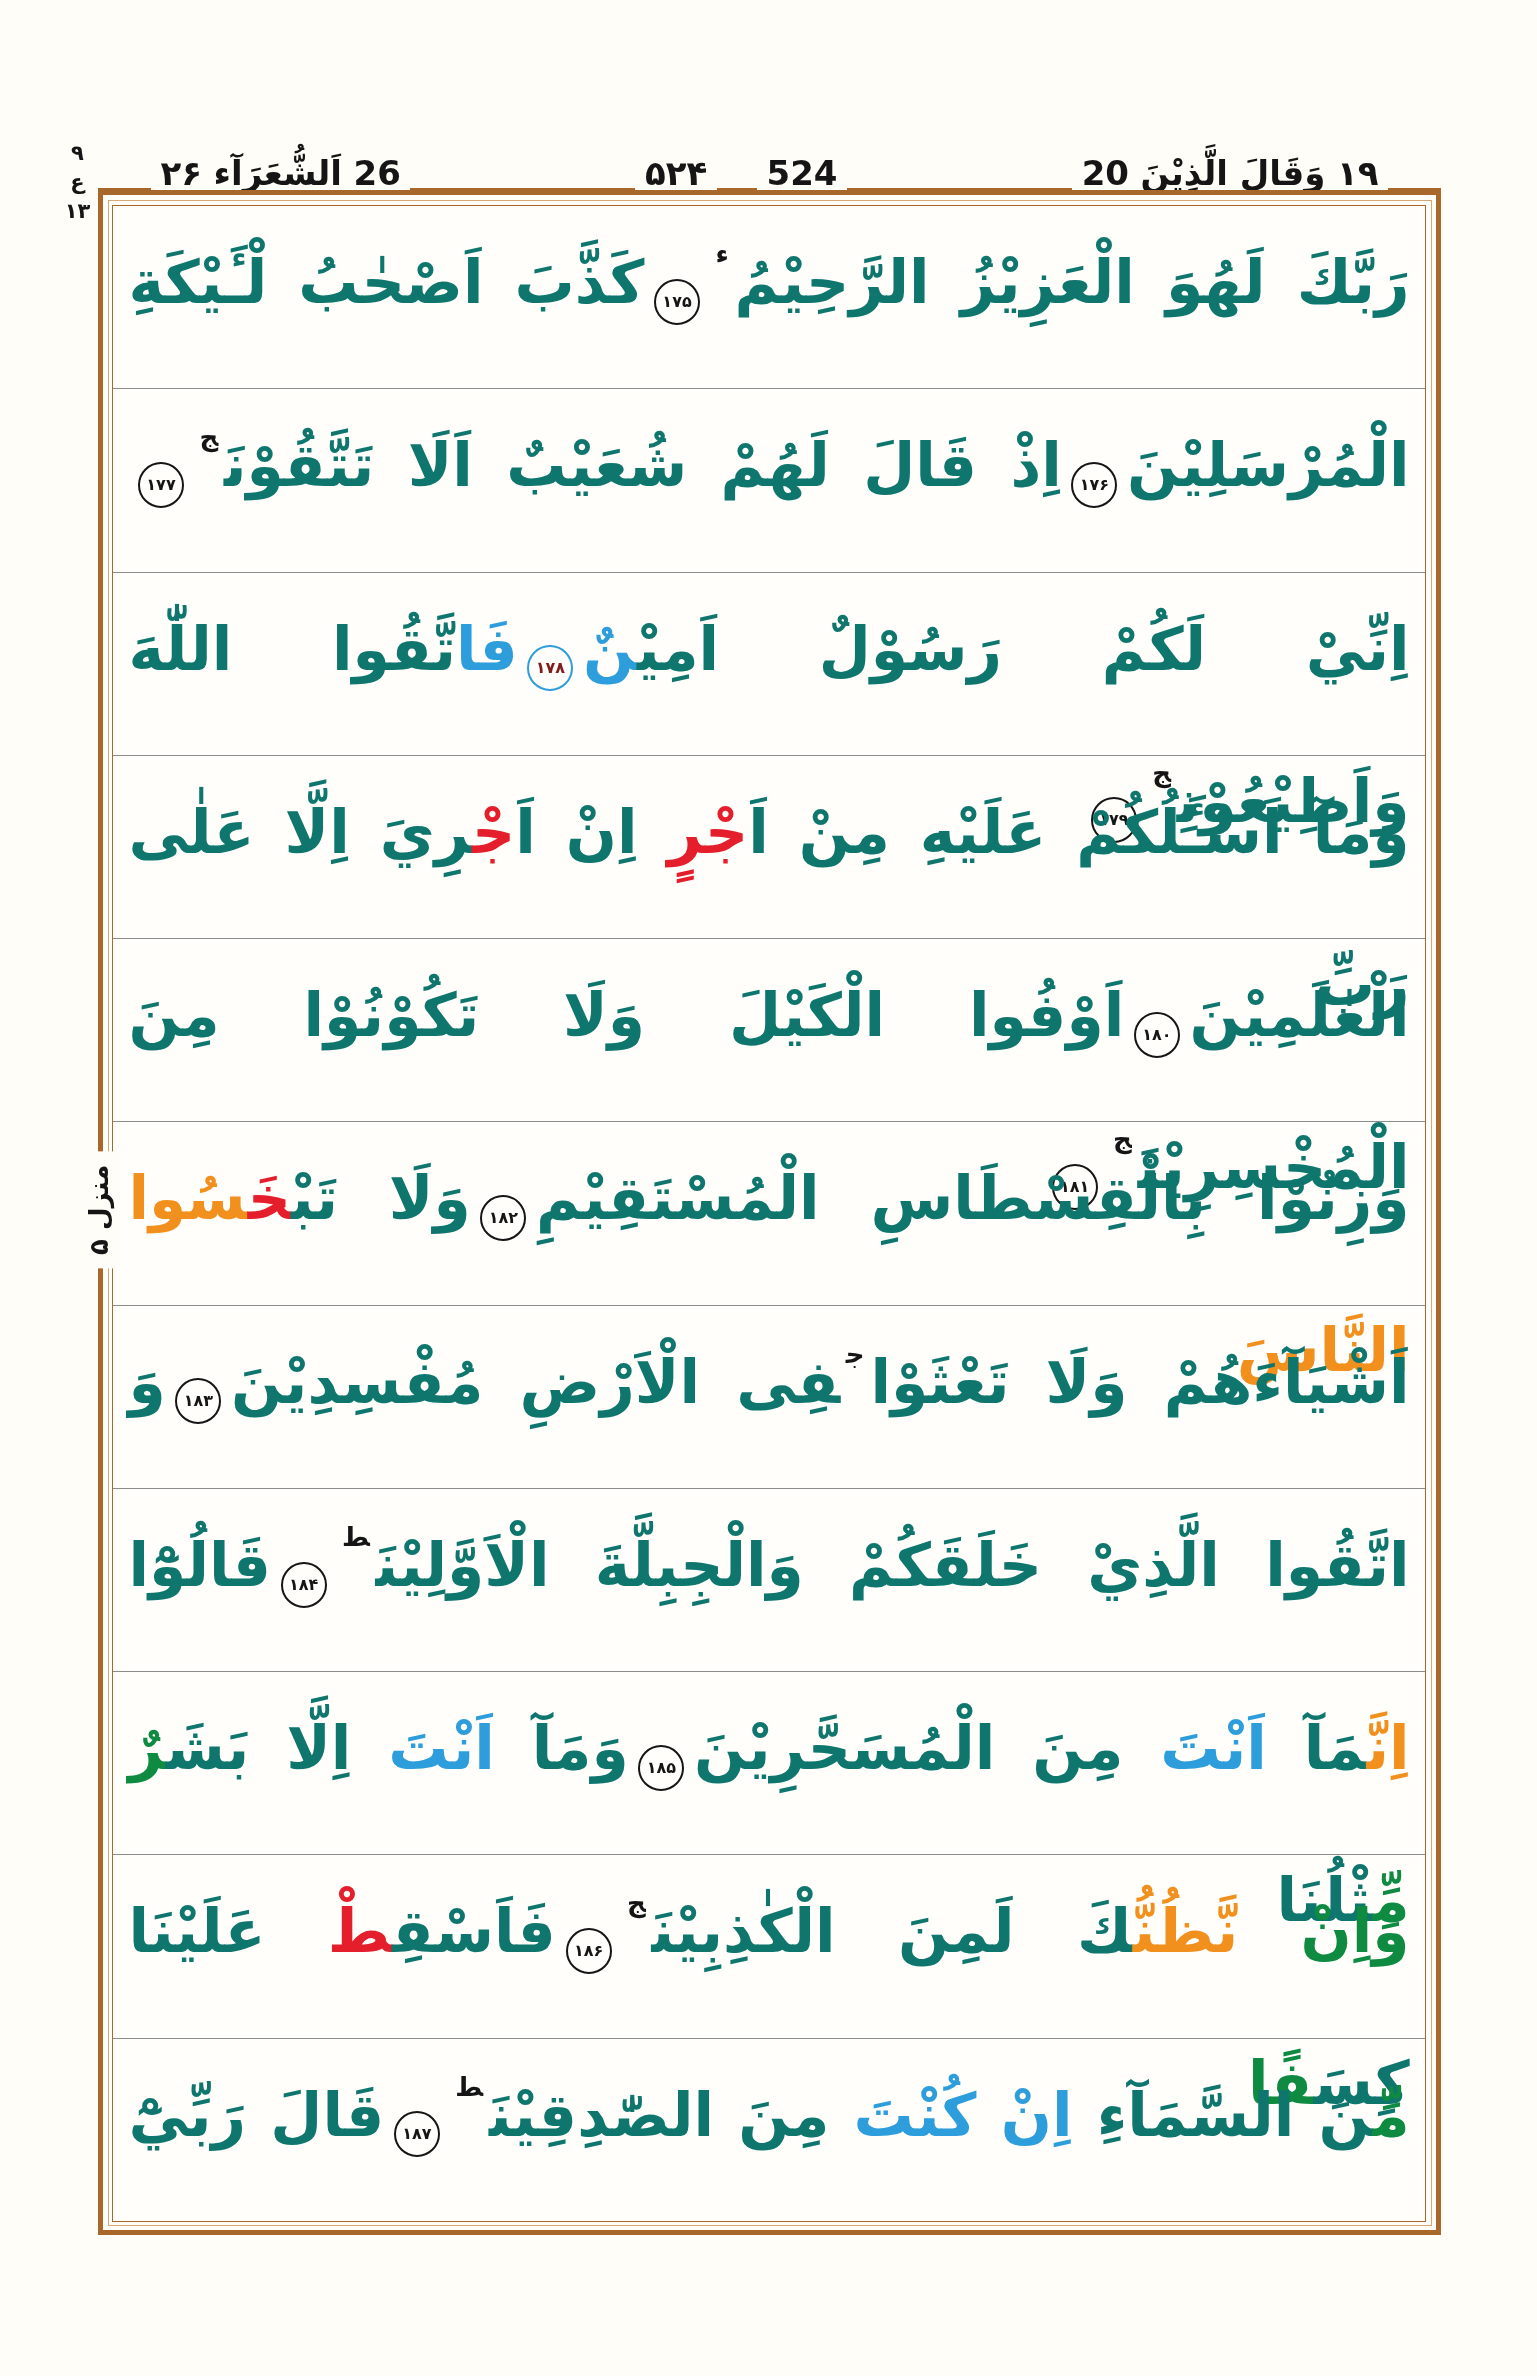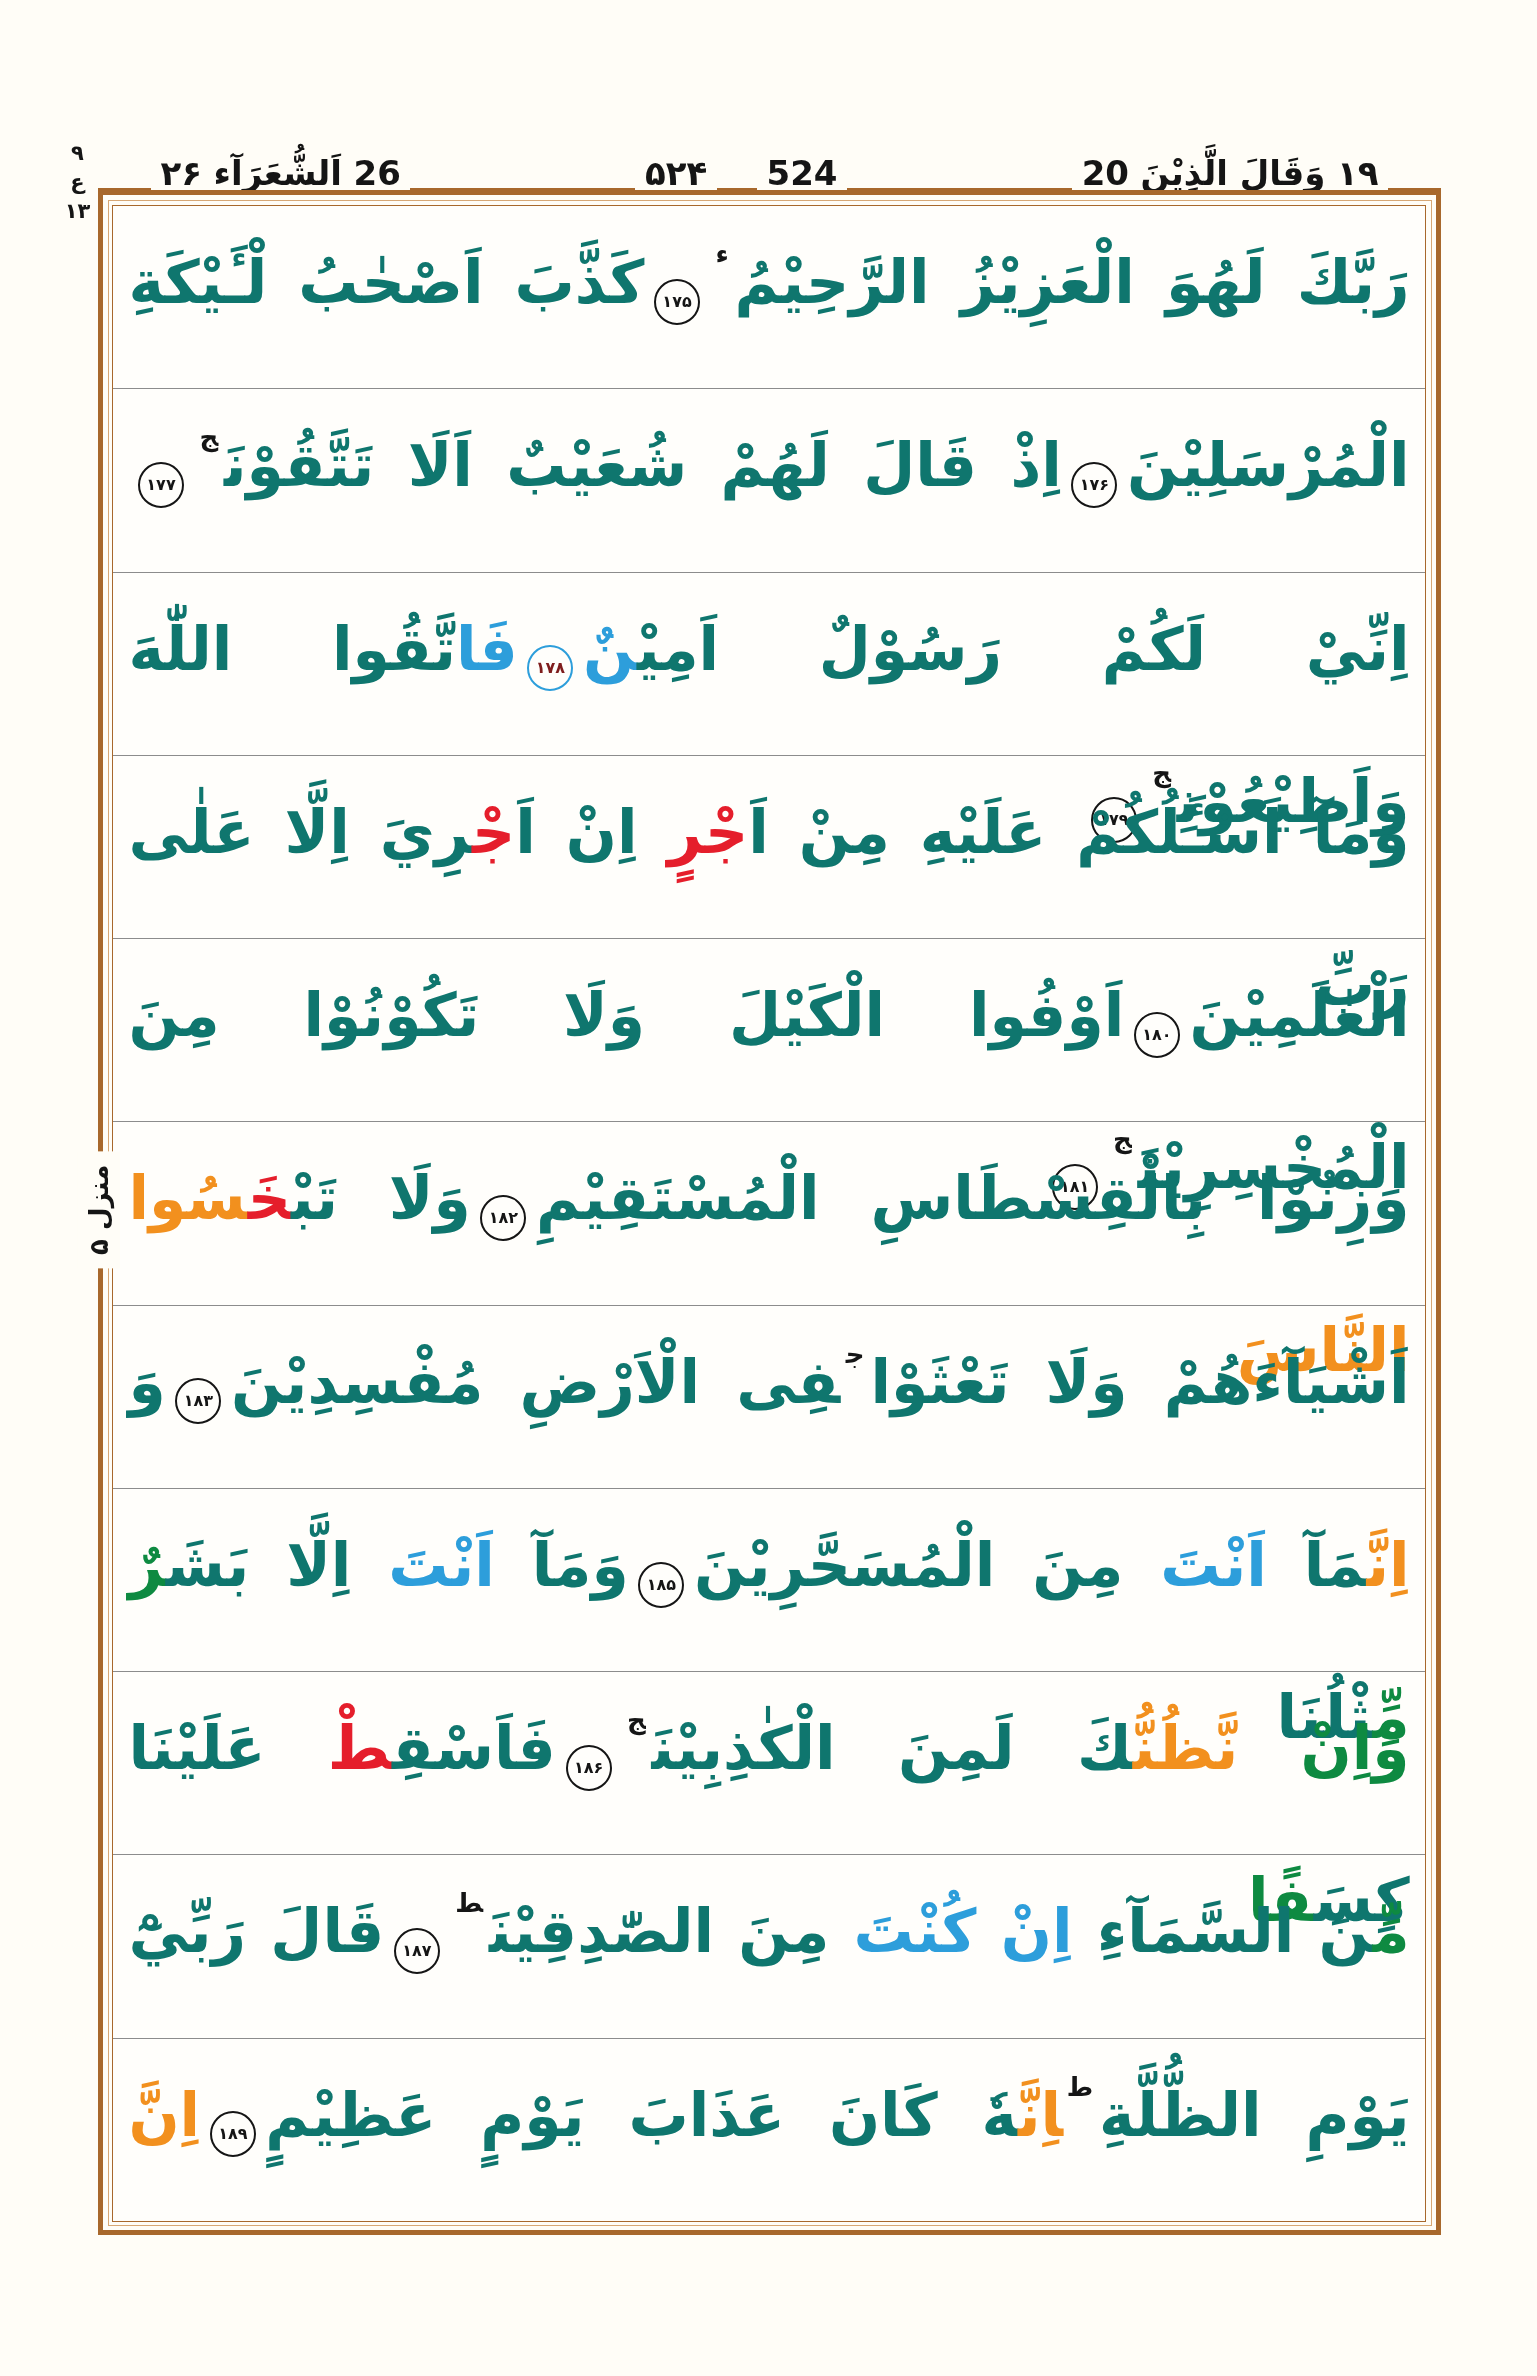--- a/index.html
+++ b/index.html
@@ -117,22 +117,22 @@
   <div class="frame-mid"></div>
 
   <div class="frame-inner">
       <div class="row"><span class="seg c-ink">رَبَّكَ لَهُوَ الْعَزِيْزُ الرَّحِيْمُ</span><span class="waqf">ء</span><span class="ayah">۱۷۵</span><span class="seg c-ink">كَذَّبَ اَصْحٰبُ لْـَٔيْكَةِ</span></div>
       <div class="row"><span class="seg c-ink">الْمُرْسَلِيْنَ</span><span class="ayah">۱۷۶</span><span class="seg c-ink">اِذْ قَالَ لَهُمْ شُعَيْبٌ اَلَا تَتَّقُوْنَ</span><span class="waqf">ج</span><span class="ayah">۱۷۷</span></div>
       <div class="row"><span class="seg c-ink">اِنِّيْ لَكُمْ رَسُوْلٌ اَمِيْ</span><span class="seg c-blue">نٌ</span><span class="ayah blue">۱۷۸</span><span class="seg c-blue">فَا</span><span class="seg c-ink">تَّقُوا اللّٰهَ وَاَطِيْعُوْنِ</span><span class="waqf">ج</span><span class="ayah">۱۷۹</span></div>
       <div class="row"><span class="seg c-ink">وَمَآ اَسْـَٔلُكُمْ عَلَيْهِ مِنْ اَ</span><span class="seg c-red">جْرٍ</span><span class="seg c-ink"> اِنْ اَ</span><span class="seg c-red">جْ</span><span class="seg c-ink">رِيَ اِلَّا عَلٰى رَبِّ</span></div>
       <div class="row"><span class="seg c-ink">الْعٰلَمِيْنَ</span><span class="ayah">۱۸۰</span><span class="seg c-ink">اَوْفُوا الْكَيْلَ وَلَا تَكُوْنُوْا مِنَ الْمُخْسِرِيْنَ</span><span class="waqf">ج</span><span class="ayah">۱۸۱</span></div>
       <div class="row"><span class="seg c-ink">وَزِنُوْا بِالْقِسْطَاسِ الْمُسْتَقِيْمِ</span><span class="ayah">۱۸۲</span><span class="seg c-ink">وَلَا تَبْ</span><span class="seg c-red">خَ</span><span class="seg c-orange">سُوا النَّاسَ</span></div>
       <div class="row"><span class="seg c-ink">اَشْيَآءَهُمْ وَلَا تَعْثَوْا</span><span class="waqf">ج</span><span class="seg c-ink">فِى الْاَرْضِ مُفْسِدِيْنَ</span><span class="ayah">۱۸۳</span><span class="seg c-ink">وَ</span></div>
+      <div class="row"><span class="seg c-ink">اتَّقُوا الَّذِيْ خَلَقَكُمْ وَالْجِبِلَّةَ الْاَوَّلِيْنَ</span><span class="waqf">ط</span><span class="ayah">۱۸۴</span><span class="seg c-ink">قَالُوْٓا</span></div>
       <div class="row"><span class="seg c-orange">اِنَّ</span><span class="seg c-ink">مَآ</span><span class="seg c-ink"> </span><span class="seg c-blue">اَنْتَ</span><span class="seg c-ink"> مِنَ الْمُسَحَّرِيْنَ</span><span class="ayah">۱۸۵</span><span class="seg c-ink">وَمَآ</span><span class="seg c-ink"> </span><span class="seg c-blue">اَنْتَ</span><span class="seg c-ink"> اِلَّا بَشَ</span><span class="seg c-green">رٌ</span><span class="seg c-green"> مِّ</span><span class="seg c-ink">ثْلُنَا</span></div>
       <div class="row"><span class="seg c-green">وَاِنْ</span><span class="seg c-ink"> </span><span class="seg c-orange">نَّظُنُّ</span><span class="seg c-ink">كَ لَمِنَ الْكٰذِبِيْنَ</span><span class="waqf">ج</span><span class="ayah">۱۸۶</span><span class="seg c-ink">فَاَسْقِ</span><span class="seg c-red">طْ</span><span class="seg c-ink"> عَلَيْنَا كِسَ</span><span class="seg c-green">فًا</span></div>
       <div class="row"><span class="seg c-green">مِّ</span><span class="seg c-ink">نَ السَّمَآءِ</span><span class="seg c-ink"> </span><span class="seg c-blue">اِنْ كُنْتَ</span><span class="seg c-ink"> مِنَ الصّٰدِقِيْنَ</span><span class="waqf">ط</span><span class="ayah">۱۸۷</span><span class="seg c-ink">قَالَ رَبِّيْٓ</span></div>
-      <div class="row"><span class="seg c-ink">يَوْمِ الظُّلَّةِ</span><span class="waqf">ط</span><span class="seg c-orange">اِنَّ</span><span class="seg c-ink">هٗ كَانَ عَذَابَ يَوْمٍ عَظِيْمٍ</span><span class="ayah">۱۸۹</span><span class="seg c-orange">اِنَّ</span></div>
     </div>
 
   <div class="manzil">منزل ۵</div>
 
 </div>
 
 
 </body></html>

